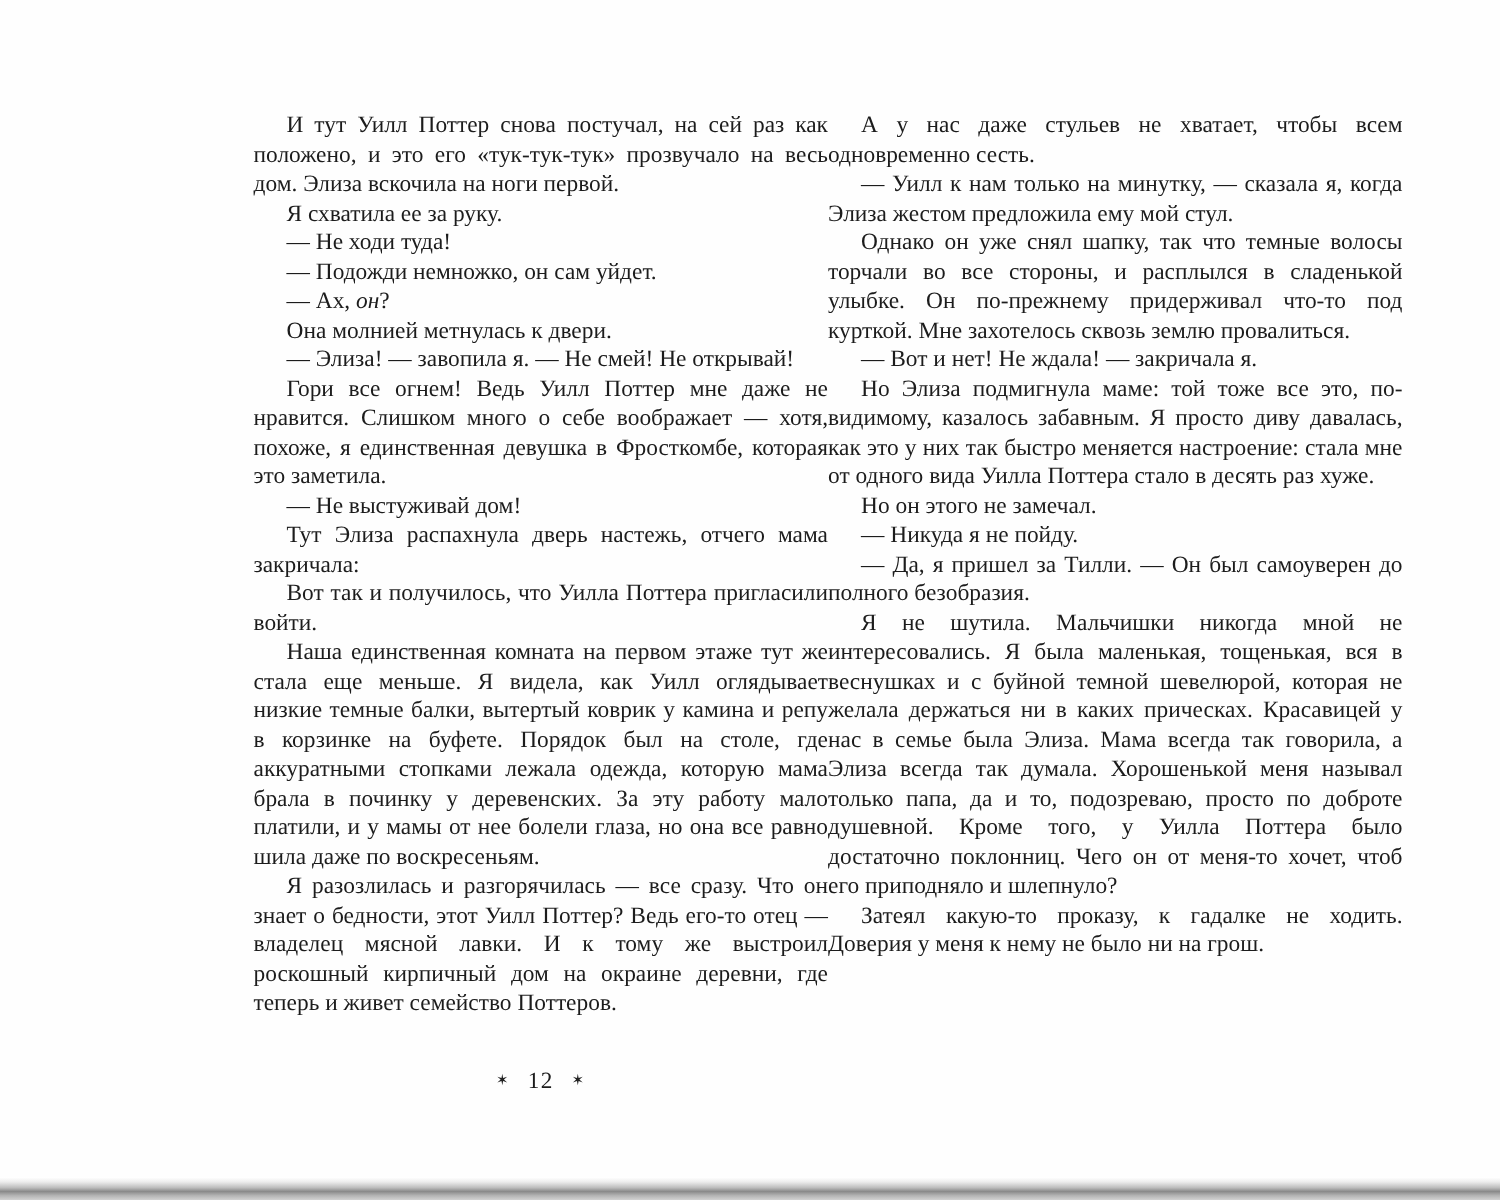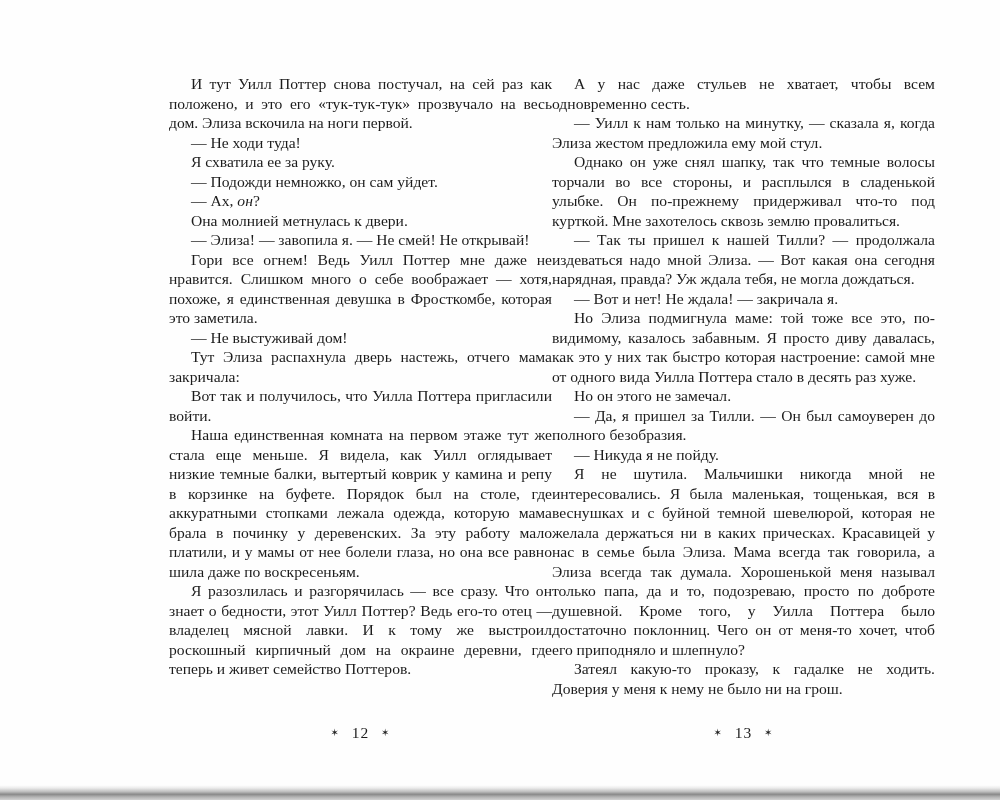--- a/index.html
+++ b/index.html
@@ -43,21 +43,21 @@
     bottom: 0;
     left: 0;
     right: 0;
     text-align: center;
     font-size: 15px;
     letter-spacing: 1px;
     white-space: nowrap;
   }
   .page-number {
     display: inline-block;
-    margin: 4px 7px;
+    margin: 16px 7px;
     font-size: 15.5px;
   }
   .star {
     display: inline-block;
     font-size: 10px;
     vertical-align: 2px;
     font-family: "DejaVu Sans", sans-serif;
     color: #222;
   }
   .book-edge {
@@ -78,22 +78,22 @@
   }
 </style>
 </head>
 <body>
 
 <div class="spread">
 
   <section class="page">
     <div class="page-text">
         <p>И тут Уилл Поттер снова постучал, на сей раз как положено, и это его «тук-тук-тук» прозвучало на весь дом. Элиза вскочила на ноги первой.</p>
+        <p>Я схватила ее за руку.</p>
         <p>— Не ходи туда!</p>
-        <p>Я схватила ее за руку.</p>
         <p>— Подожди немножко, он сам уйдет.</p>
         <p>— Ах, <i>он</i>?</p>
         <p>Она молнией метнулась к двери.</p>
         <p>— Элиза! — завопила я. — Не смей! Не открывай!</p>
         <p>Гори все огнем! Ведь Уилл Поттер мне даже не нравится. Слишком много о себе воображает — хотя, похоже, я единственная девушка в Фросткомбе, которая это заметила.</p>
         <p>— Не выстуживай дом!</p>
         <p>Тут Элиза распахнула дверь настежь, отчего мама закричала:</p>
         <p>Вот так и получилось, что Уилла Поттера пригласили войти.</p>
         <p>Наша единственная комната на первом этаже тут же стала еще меньше. Я видела, как Уилл оглядывает низкие темные балки, вытертый коврик у камина и репу в корзинке на буфете. Порядок был на столе, где аккуратными стопками лежала одежда, которую мама брала в починку у деревенских. За эту работу мало платили, и у мамы от нее болели глаза, но она все равно шила даже по воскресеньям.</p>
         <p>Я разозлилась и разгорячилась — все сразу. Что он знает о бедности, этот Уилл Поттер? Ведь его-то отец — владелец мясной лавки. И к тому же выстроил роскошный кирпичный дом на окраине деревни, где теперь и живет семейство Поттеров.</p>
@@ -103,31 +103,25 @@
       <span class="page-number">12</span>
       <span class="star">✶</span>
     </footer>
   </section>
 
   <section class="page">
     <div class="page-text">
         <p>А у нас даже стульев не хватает, чтобы всем одновременно сесть.</p>
         <p>— Уилл к нам только на минутку, — сказала я, когда Элиза жестом предложила ему мой стул.</p>
         <p>Однако он уже снял шапку, так что темные волосы торчали во все стороны, и расплылся в сладенькой улыбке. Он по-прежнему придерживал что-то под курткой. Мне захотелось сквозь землю провалиться.</p>
-        <p>— Так ты пришел к нашей Тилли? — продолжала издеваться надо мной Элиза. — Вот какая она сегодня нарядная, правда? Уж ждала тебя, не могла дождаться.</p>
         <p>— Вот и нет! Не ждала! — закричала я.</p>
-        <p>Но Элиза подмигнула маме: той тоже все это, по-видимому, казалось забавным. Я просто диву давалась, как это у них так быстро которая настроение: самой мне от одного вида Уилла Поттера стало в десять раз хуже.</p>
+        <p>Но Элиза подмигнула маме: той тоже все это, по-видимому, казалось забавным. Я просто диву давалась, как это у них так быстро меняется настроение: стала мне от одного вида Уилла Поттера стало в десять раз хуже.</p>
         <p>Но он этого не замечал.</p>
+        <p>— Никуда я не пойду.</p>
         <p>— Да, я пришел за Тилли. — Он был самоуверен до полного безобразия.</p>
-        <p>— Никуда я не пойду.</p>
         <p>Я не шутила. Мальчишки никогда мной не интересовались. Я была маленькая, тощенькая, вся в веснушках и с буйной темной шевелюрой, которая не желала держаться ни в каких прическах. Красавицей у нас в семье была Элиза. Мама всегда так говорила, а Элиза всегда так думала. Хорошенькой меня называл только папа, да и то, подозреваю, просто по доброте душевной. Кроме того, у Уилла Поттера было достаточно поклонниц. Чего он от меня-то хочет, чтоб его приподняло и шлепнуло?</p>
         <p>Затеял какую-то проказу, к гадалке не ходить. Доверия у меня к нему не было ни на грош.</p>
       </div>
-    <footer class="page-footer">
-      <span class="star">✶</span>
-      <span class="page-number">13</span>
-      <span class="star">✶</span>
-    </footer>
   </section>
 
 </div>
 
 <div class="book-edge"></div>
 
 </body></html>

